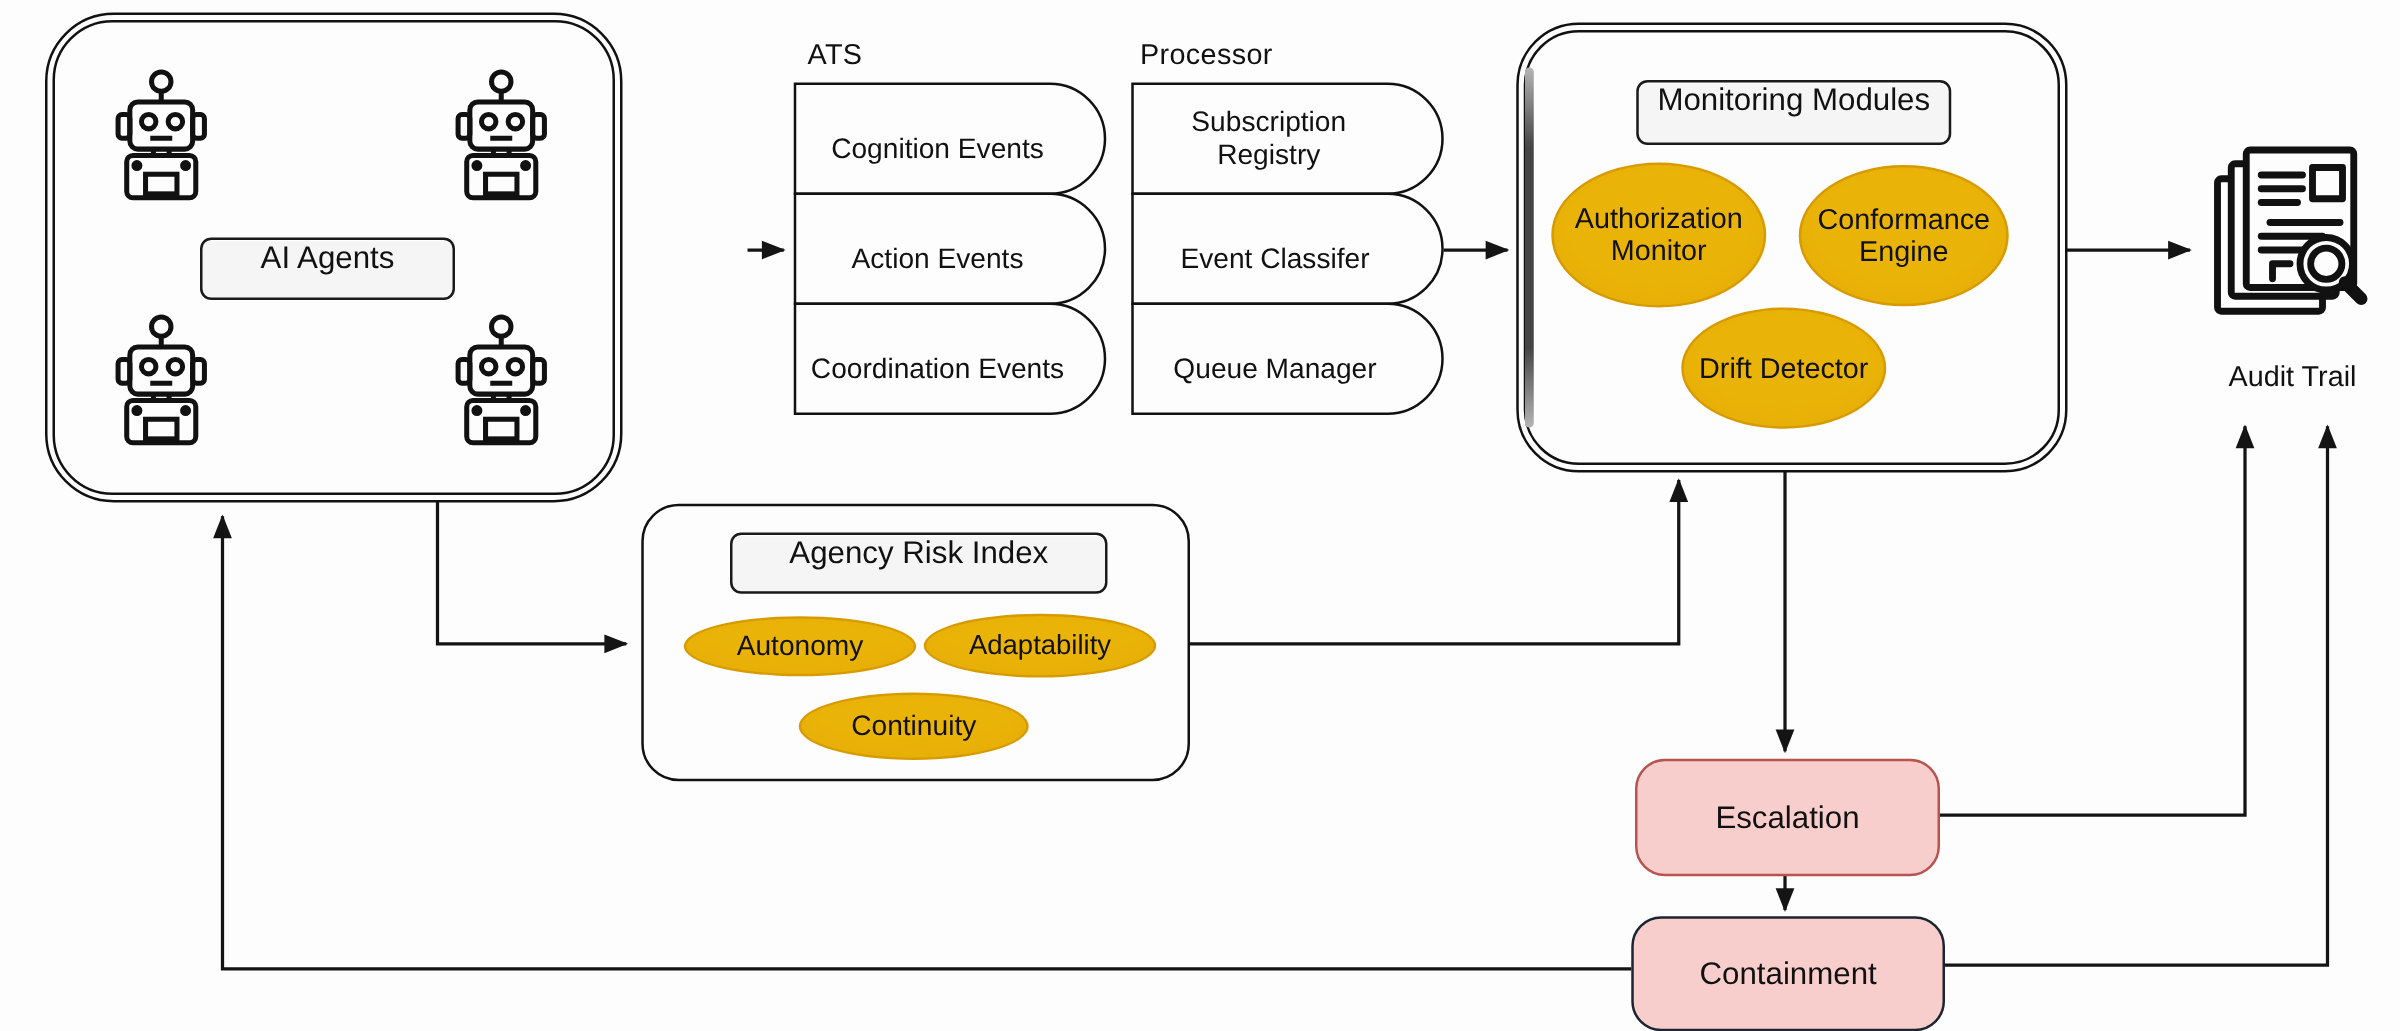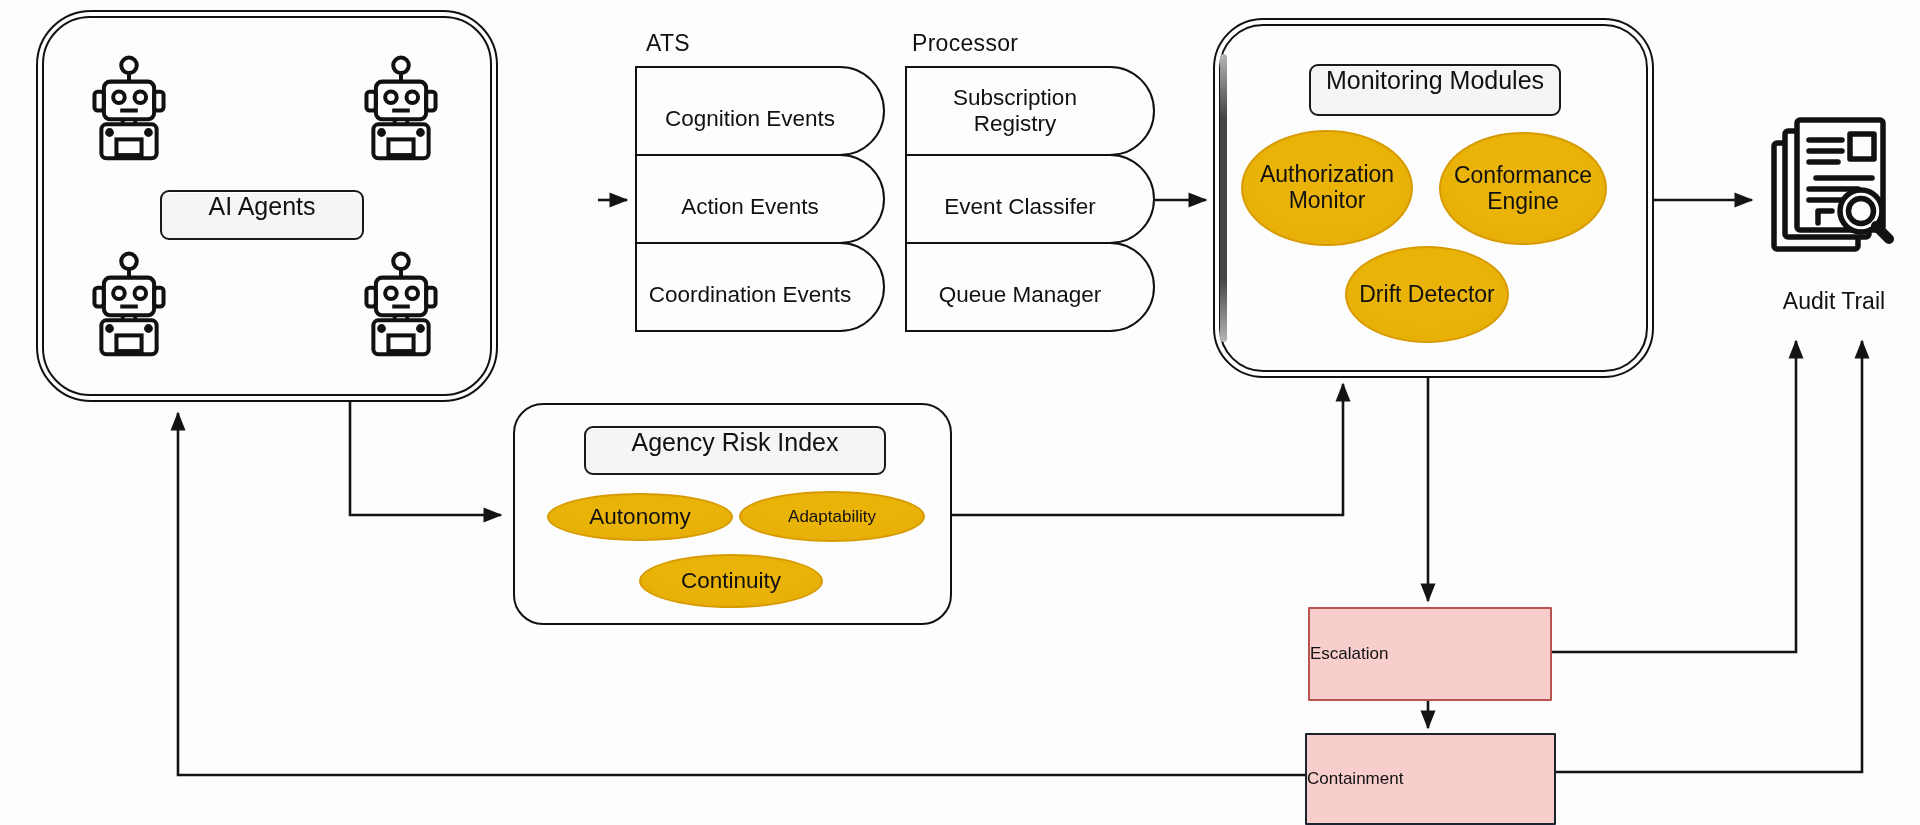--- a/index.html
+++ b/index.html
@@ -27,22 +27,22 @@
     display:flex;align-items:center;justify-content:center;text-align:center;
     font-size:22.5px;line-height:1.15;box-sizing:border-box;padding:16px 26px 0 6px;
   }
   .ellipse{
     position:absolute;background:#eab308;border:2px solid #d79b00;border-radius:50%;
     display:flex;align-items:center;justify-content:center;text-align:center;
     font-size:23px;line-height:1.12;box-sizing:border-box;padding:0 10px;
     box-shadow:inset 0 -6px 10px rgba(215,155,0,0.12);
   }
   .action-box{
-    position:absolute;background:#f8cecc;border-radius:1px;
-    display:flex;align-items:center;font-size:17px;
+    position:absolute;background:#f8cecc;border-radius:24px;
+    display:flex;align-items:center;justify-content:center;font-size:25px;
   }
   .mon-shadow{
     position:absolute;left:5px;top:34px;bottom:34px;width:7px;border-radius:4px;
     background:linear-gradient(180deg,#b5b5b5,#454545 22%,#454545 78%,#b5b5b5);
   }
   .caption{font-size:23px;text-align:center;}
   svg.icon{display:block;}
   #wires{position:absolute;left:0;top:0;z-index:0;}
   .node{z-index:2;}
 </style>
@@ -198,21 +198,21 @@
       <line x1="108" y1="110" x2="121" y2="123" stroke-width="10"></line>
     </svg>
   </div>
   <div class="abs node caption" style="left:1748px;top:288px;width:172px;">Audit Trail</div>
 
   <div class="abs node plain-box" style="left:513px;top:403px;width:435px;height:218px;border-radius:30px;">
     <div class="abs chip" style="left:69px;top:21px;width:298px;height:45px;">
       <span>Agency Risk Index</span>
     </div>
     <div class="ellipse" style="left:32px;top:88px;width:186px;height:48px;font-size:22.5px;">Autonomy</div>
-    <div class="ellipse" style="left:224px;top:86px;width:186px;height:51px;font-size:17px;">Adaptability</div>
+    <div class="ellipse" style="left:224px;top:86px;width:186px;height:51px;font-size:22px;">Adaptability</div>
     <div class="ellipse" style="left:124px;top:149px;width:184px;height:54px;font-size:22.5px;">Continuity</div>
   </div>
 
   <div class="action-box node" style="left:1308px;top:607px;width:240px;height:90px;border:2.5px solid #b85450;">
     <span>Escalation</span>
   </div>
   <div class="action-box node" style="left:1305px;top:733px;width:247px;height:88px;border:2.5px solid #1b2430;">
     <span>Containment</span>
   </div>
 

